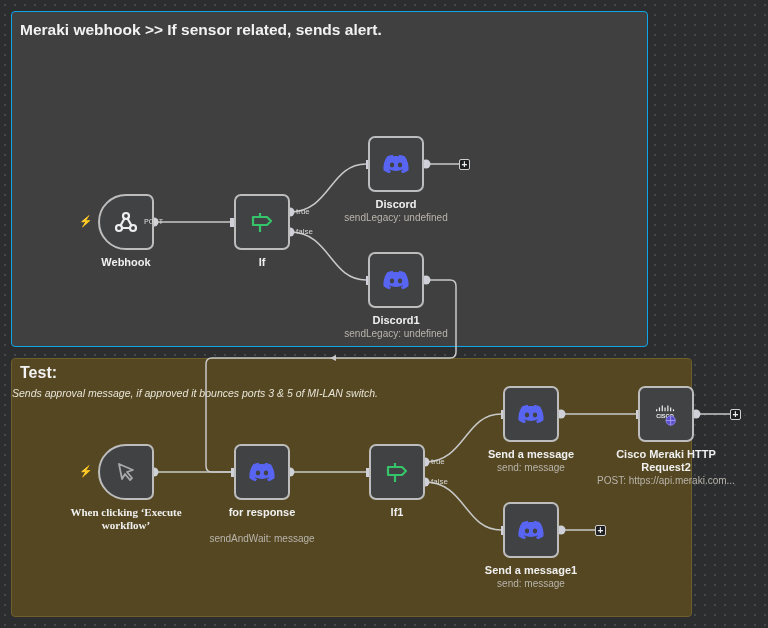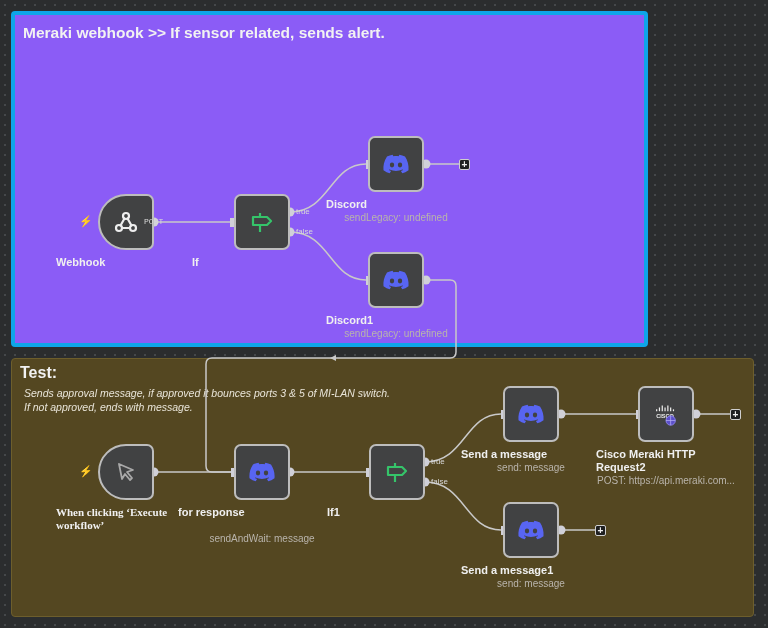--- a/index.html
+++ b/index.html
@@ -4,52 +4,51 @@
 <style>
   html, body { margin:0; padding:0; }
   body {
     width:768px; height:628px; overflow:hidden; position:relative;
     background-color:#2b2d2e;
     background-image: radial-gradient(circle, #45484a 1px, transparent 1.2px);
     background-size: 10px 10px;
     font-family: "Liberation Sans", sans-serif;
   }
   .sticky { position:absolute; border-radius:4px; box-sizing:border-box; }
-  .sticky-red { left:11px; top:11px; width:637px; height:336px; background:#8b5cf6; border:4px solid #0ea5e9; }
-  .sticky-yellow { left:11px; top:358px; width:743px; height:259px; background:#544721; border:1px solid #6d5e2c; }
+  .sticky-red { left:11px; top:11px; width:637px; height:336px; background:#404040; border:1px solid #0ea5e9; }
+  .sticky-yellow { left:11px; top:358px; width:681px; height:259px; background:#544721; border:1px solid #6d5e2c; }
   .sticky-title { position:absolute; color:#f2f2f2; font-weight:bold; }
   .red-title { left:8px; top:6px; font-size:15.5px; line-height:24px; }
   .yellow-title { left:8px; top:5px; font-size:16px; }
-  .yellow-desc { position:absolute; left:12px; top:27px; font-size:10.5px; font-style:italic; color:#e8e4d8; line-height:14px; }
+  .yellow-desc { position:absolute; left:0; top:27px; font-size:10.5px; font-style:italic; color:#e8e4d8; line-height:14px; }
 
   svg.wires { position:absolute; left:0; top:0; width:768px; height:628px; }
 
   .node { position:absolute; width:56px; height:56px; background:#414243; border:2px solid #bdbdbd; border-radius:7px; box-sizing:border-box; display:flex; align-items:center; justify-content:center; }
   .node.trigger { border-radius:28px 7px 7px 28px; }
   .node .ico { width:28px; height:28px; display:flex; align-items:center; justify-content:center; }
-  .label { position:absolute; text-align:left; color:#f0f0f0; font-weight:bold; font-size:11px; line-height:13px; width:140px; }
+  .label { position:absolute; text-align:center; color:#f0f0f0; font-weight:bold; font-size:11px; line-height:13px; width:140px; }
   .sub { position:absolute; text-align:center; color:#b9b4ac; font-size:10px; width:160px; }
   .port-label { position:absolute; font-size:8px; color:#d8d8d8; }
   .plus { position:absolute; width:11px; height:11px; border:1.5px solid #cfcfcf; border-radius:2px; background:#1e1f20; color:#eee; font-size:10px; line-height:10px; text-align:center; font-weight:bold; box-sizing:border-box; }
   .bolt { position:absolute; color:#ff5a36; font-size:11px; }
 </style>
 </head>
 <body>
 
 <div class="sticky sticky-red">
   <div class="sticky-title red-title">
     <div>Meraki webhook &gt;&gt; If sensor related, sends alert.</div>
   </div>
 </div>
 
 <div class="sticky sticky-yellow">
   <div class="sticky-title yellow-title">Test:</div>
   <div class="yellow-desc">
     <div>Sends approval message, if approved it bounces ports 3 &amp; 5 of MI-LAN switch.</div>
-    <div>If not approved, ends with message.</div>
   </div>
 </div>
 
 <svg class="wires">
   <g fill="none" stroke="#c9c9c9" stroke-width="1.5">
 
     <path d="M154 222 L230 222"></path>
 
     <path d="M290 212 C330 212, 330 164, 366 164"></path>
 

